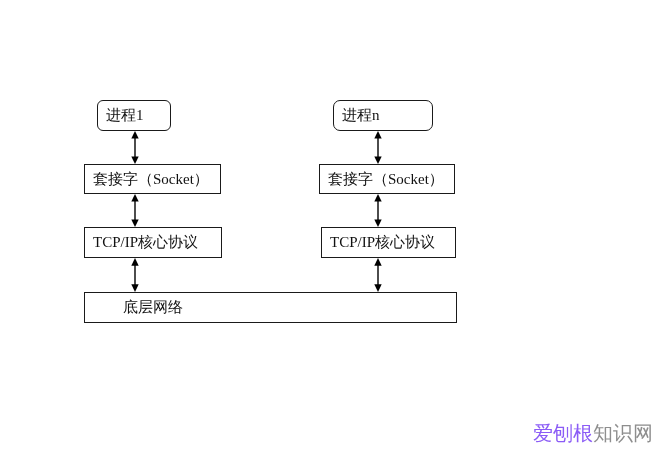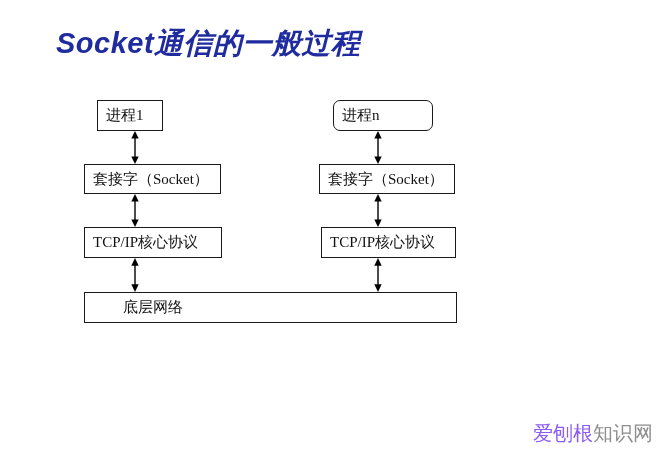--- a/index.html
+++ b/index.html
@@ -33,21 +33,21 @@
     box-sizing: border-box;
     border: 1.5px solid #1a1a1a;
     background: #ffffff;
     display: flex;
     align-items: center;
     padding-left: 8px;
     font-size: 15px;
     color: #111111;
     white-space: nowrap;
   }
-  .box-process-1 { left: 97px;  top: 100px; width: 66px;  height: 31px; }
+  .box-process-1 { left: 97px;  top: 100px; width: 74px;  height: 31px; border-radius: 6px; }
   .box-process-n { left: 333px; top: 100px; width: 100px; height: 31px; border-radius: 7px; }
   .box-socket-left  { left: 84px;  top: 164px; width: 137px; height: 30px; }
   .box-socket-right { left: 319px; top: 164px; width: 136px; height: 30px; }
   .box-tcpip-left   { left: 84px;  top: 227px; width: 138px; height: 31px; }
   .box-tcpip-right  { left: 321px; top: 227px; width: 135px; height: 31px; }
   .box-network      { left: 84px;  top: 292px; width: 373px; height: 31px; padding-left: 38px; }
   .arrow {
     position: absolute;
     width: 12px;
   }
@@ -68,21 +68,20 @@
     white-space: nowrap;
   }
   .watermark .brand  { color: #8b5cf6; }
   .watermark .suffix { color: #8e8e8e; }
 </style>
 </head>
 <body>
 
 <div class="slide">
 
-  <h1 class="slide-title">Socket通信的一般过程</h1>
 
   <div class="dbox box-process-1">
     <span>进程1</span>
   </div>
   <div class="dbox box-socket-left">
     <span>套接字（Socket）</span>
   </div>
   <div class="dbox box-tcpip-left">
     <span>TCP/IP核心协议</span>
   </div>

